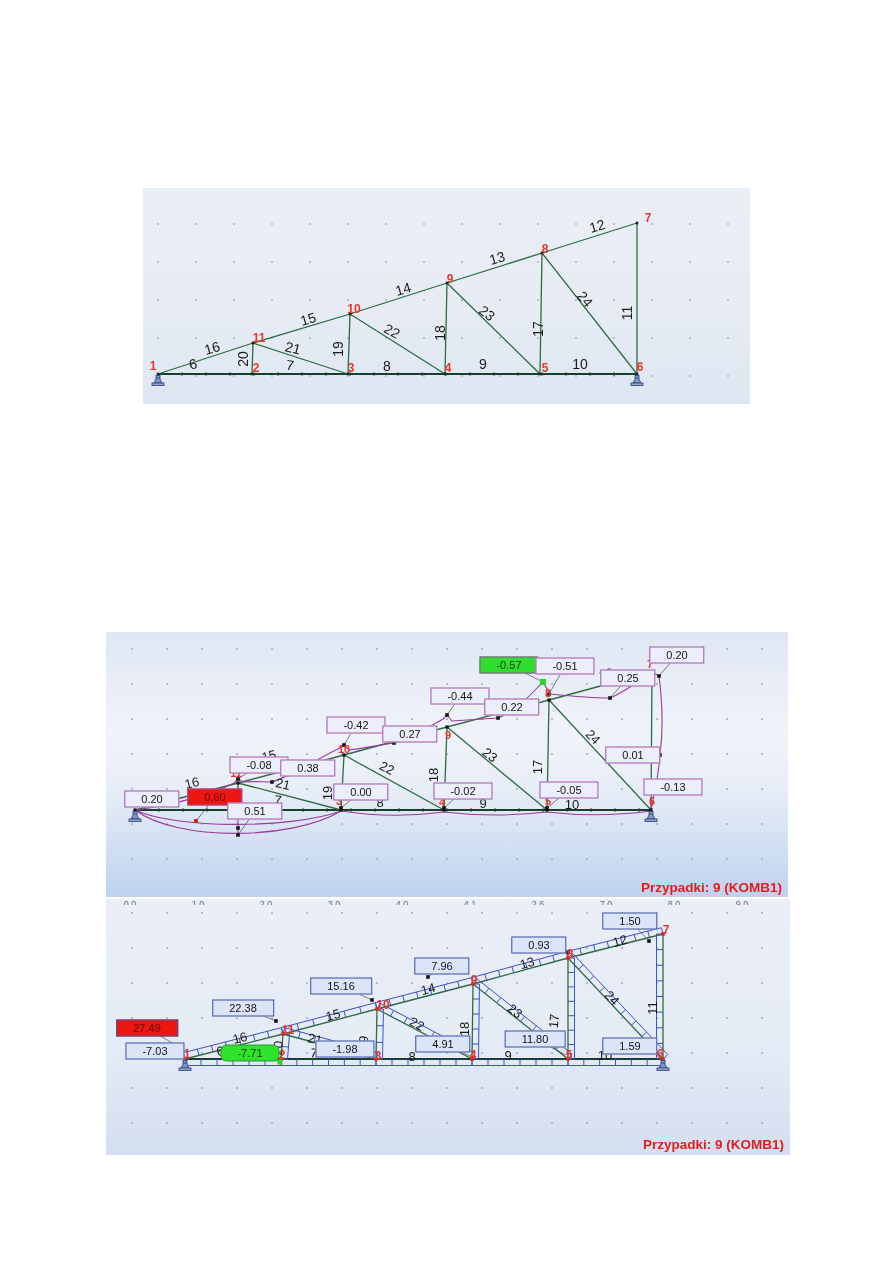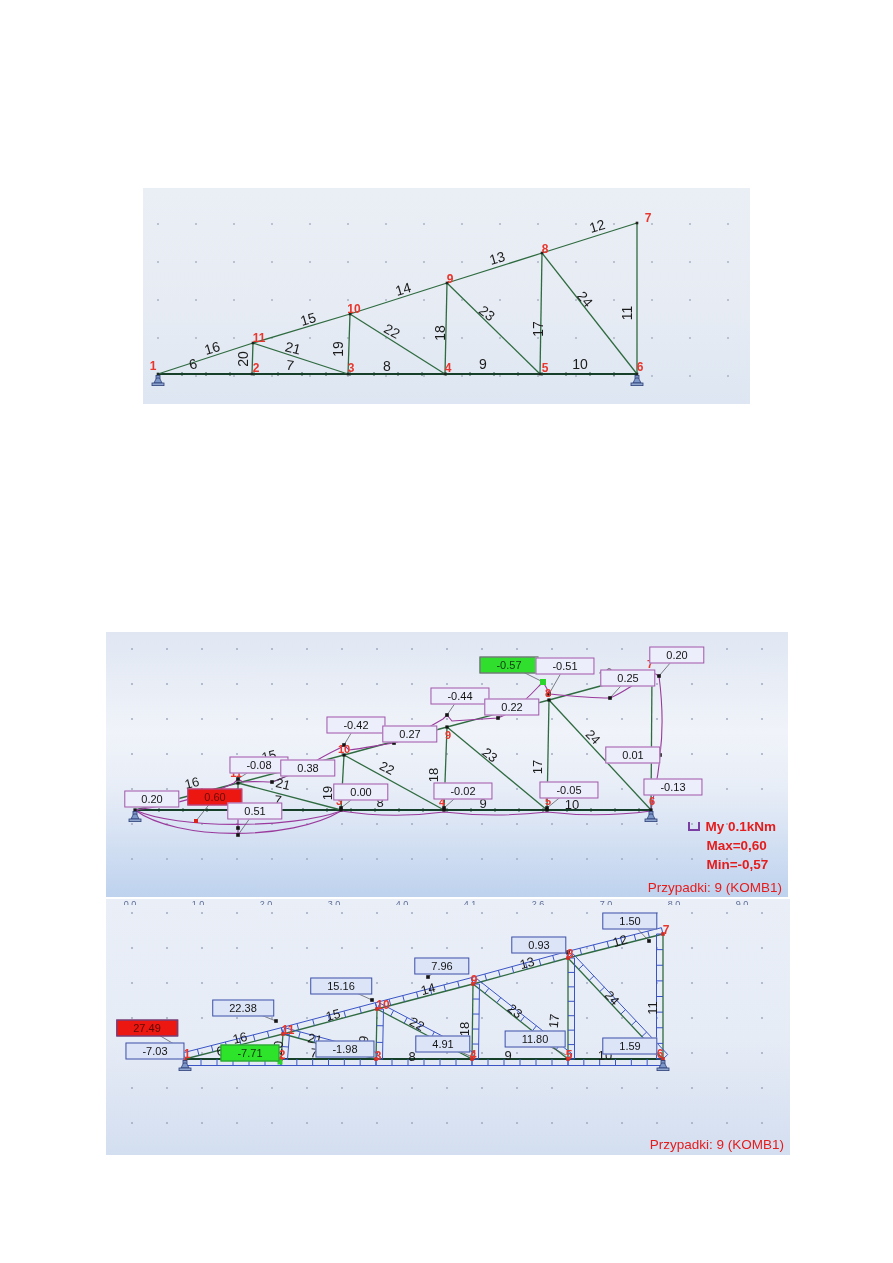--- a/index.html
+++ b/index.html
@@ -18,21 +18,21 @@
   .m-min{background:#30df2e;border-color:#8f4d9b;color:#123a12;}
   .f-n{background:#dce4f8;border-color:#3e51a8;}
   .f-max{background:#ed1711;border-color:#3e51a8;color:#5c0a05;}
   .f-min{background:#2ee42a;border-color:#2f8f3c;color:#113311;}
   .legend{position:absolute;font-size:13.5px;font-weight:700;color:#e51c1c;line-height:19px;white-space:nowrap;}
   .legend .sub{padding-left:18px;}
   .licon{display:inline-block;width:8px;height:7px;border:2px solid #7b3fa3;border-top:none;margin-right:5px;}
   .d3 .licon{border-color:#2040d0;}
   .d2 .legend{top:185px;right:12px;}
   .d3 .legend{top:172px;right:4px;}
-  .caselabel{position:absolute;font-size:13.5px;font-weight:400;color:#e51c1c;white-space:nowrap;}
+  .caselabel{position:absolute;font-size:13.5px;font-weight:700;color:#e51c1c;white-space:nowrap;}
   .d2 .caselabel{top:248px;right:6px;}
   .d3 .caselabel{top:238px;right:6px;}
   .ruler{position:absolute;left:0;top:0;width:100%;height:6px;overflow:hidden;}
   .ruler span{position:absolute;top:0;font-size:9px;color:#5d6d96;transform:translateX(-50%);}
 </style>
 </head>
 <body>
 
 <div class="diag d1" id="diag1" style="left: 143px; top: 188px; width: 607px; height: 216px;">
     <svg width="607" height="216" class="lay">
@@ -459,25 +459,20 @@
         <rect x="27" y="179.5" width="4" height="3" fill="#7d97c8" stroke="#2d3f78" stroke-width="0.8"></rect>
         <path d="M25,187 L33,187 L30.5,182 L27.5,182 Z" fill="#7d97c8" stroke="#2d3f78" stroke-width="0.8"></path>
         <rect x="23" y="187" width="12" height="2.6" fill="#8fa6cf" stroke="#2d3f78" stroke-width="0.8"></rect>
       </g>
       <g>
         <rect x="543" y="179.5" width="4" height="3" fill="#7d97c8" stroke="#2d3f78" stroke-width="0.8"></rect>
         <path d="M541,187 L549,187 L546.5,182 L543.5,182 Z" fill="#7d97c8" stroke="#2d3f78" stroke-width="0.8"></path>
         <rect x="539" y="187" width="12" height="2.6" fill="#8fa6cf" stroke="#2d3f78" stroke-width="0.8"></rect>
       </g>
     </svg>
-  <div class="legend">
-    <div><span class="licon"></span><span>My  0.1kNm</span></div>
-    <div class="sub">Max=0,60</div>
-    <div class="sub">Min=-0,57</div>
-  </div>
   <div class="caselabel">Przypadki: 9 (KOMB1)</div>
 <span class="bar-label" style="left: 66px; top: 168px; font-size: 13px; transform: translate(-50%, -50%) rotate(-13deg);">6</span>
     <span class="bar-label" style="left: 86px; top: 151px; font-size: 13px; transform: translate(-50%, -50%) rotate(-14deg);">16</span>
     <span class="bar-label" style="left: 163px; top: 124px; font-size: 13px; transform: translate(-50%, -50%) rotate(-14deg);">15</span>
     <span class="bar-label" style="left: 177px; top: 152px; font-size: 13px; transform: translate(-50%, -50%) rotate(13deg);">21</span>
     <span class="bar-label" style="left: 172px; top: 168px; font-size: 13px; transform: translate(-50%, -50%) rotate(8deg);">7</span>
     <span class="bar-label" style="left: 221px; top: 161px; font-size: 13px; transform: translate(-50%, -50%) rotate(-90deg);">19</span>
     <span class="bar-label" style="left: 274px; top: 170px; font-size: 13px; transform: translate(-50%, -50%) rotate(0deg);">8</span>
     <span class="bar-label" style="left: 281px; top: 136px; font-size: 13px; transform: translate(-50%, -50%) rotate(27deg);">22</span>
     <span class="bar-label" style="left: 327px; top: 143px; font-size: 13px; transform: translate(-50%, -50%) rotate(-90deg);">18</span>
@@ -908,21 +903,21 @@
     <span class="node-label" style="left: 463px; top: 156px; font-size: 12px;">5</span>
     <span class="node-label" style="left: 554px; top: 155px; font-size: 12px;">6</span>
     <span class="node-label" style="left: 560px; top: 31px; font-size: 12px;">7</span>
     <span class="node-label" style="left: 464px; top: 55px; font-size: 12px;">8</span>
     <span class="node-label" style="left: 368px; top: 81px; font-size: 12px;">9</span>
     <span class="node-label" style="left: 277px; top: 106px; font-size: 12px;">10</span>
     <span class="node-label" style="left: 182px; top: 131px; font-size: 12px;">11</span>
     <div class="vbox f-max" style="left: 41px; top: 129px;">27.49</div>
     <div class="vbox f-n" style="left: 49px; top: 152px;">-7.03</div>
     <div class="vbox f-n" style="left: 137px; top: 109px;">22.38</div>
-    <div class="vbox f-min" style="left: 144px; top: 154px;">-7.71</div>
+    <div class="vbox f-min" style="left: 144px; top: 154px; border-radius: 6px;">-7.71</div>
     <div class="vbox f-n" style="left: 239px; top: 150px;">-1.98</div>
     <div class="vbox f-n" style="left: 235px; top: 87px;">15.16</div>
     <div class="vbox f-n" style="left: 336px; top: 67px;">7.96</div>
     <div class="vbox f-n" style="left: 337px; top: 145px;">4.91</div>
     <div class="vbox f-n" style="left: 433px; top: 46px;">0.93</div>
     <div class="vbox f-n" style="left: 429px; top: 140px;">11.80</div>
     <div class="vbox f-n" style="left: 524px; top: 22px;">1.50</div>
     <div class="vbox f-n" style="left: 524px; top: 147px;">1.59</div>
     <div class="ruler">
       <span style="left: 24px;">0.0</span>

